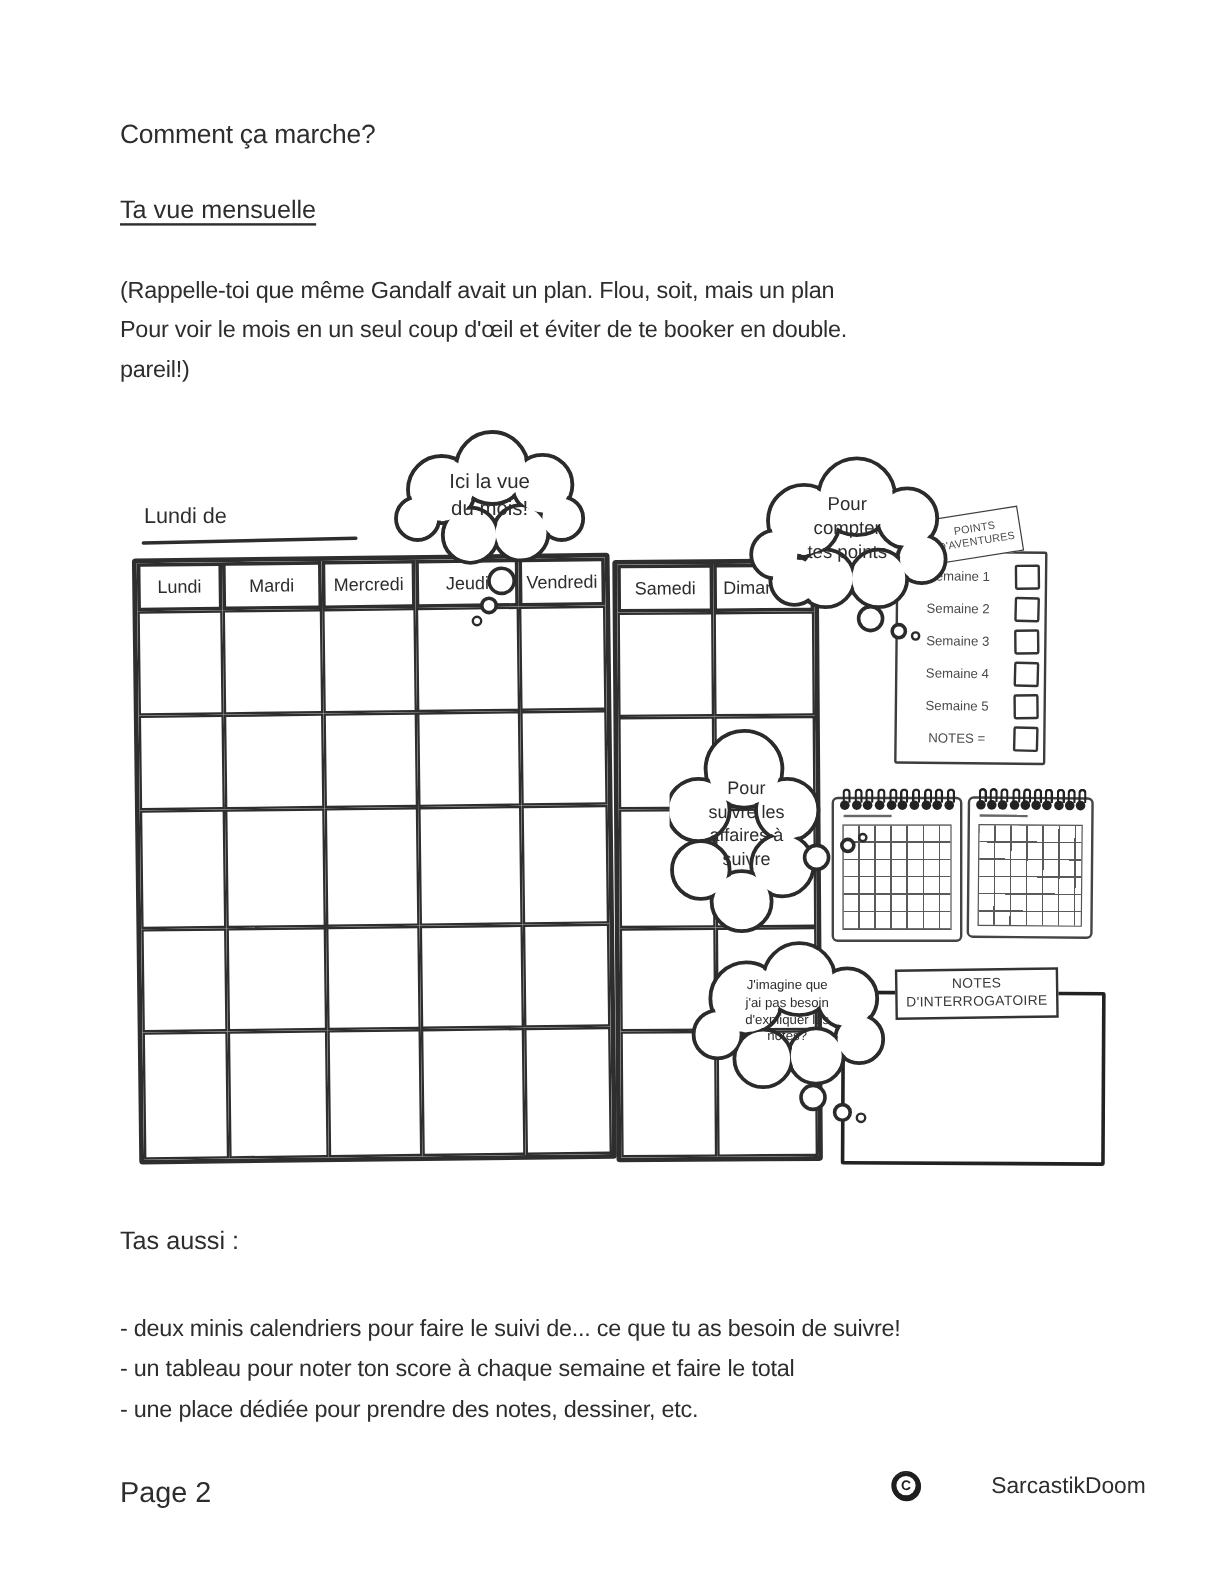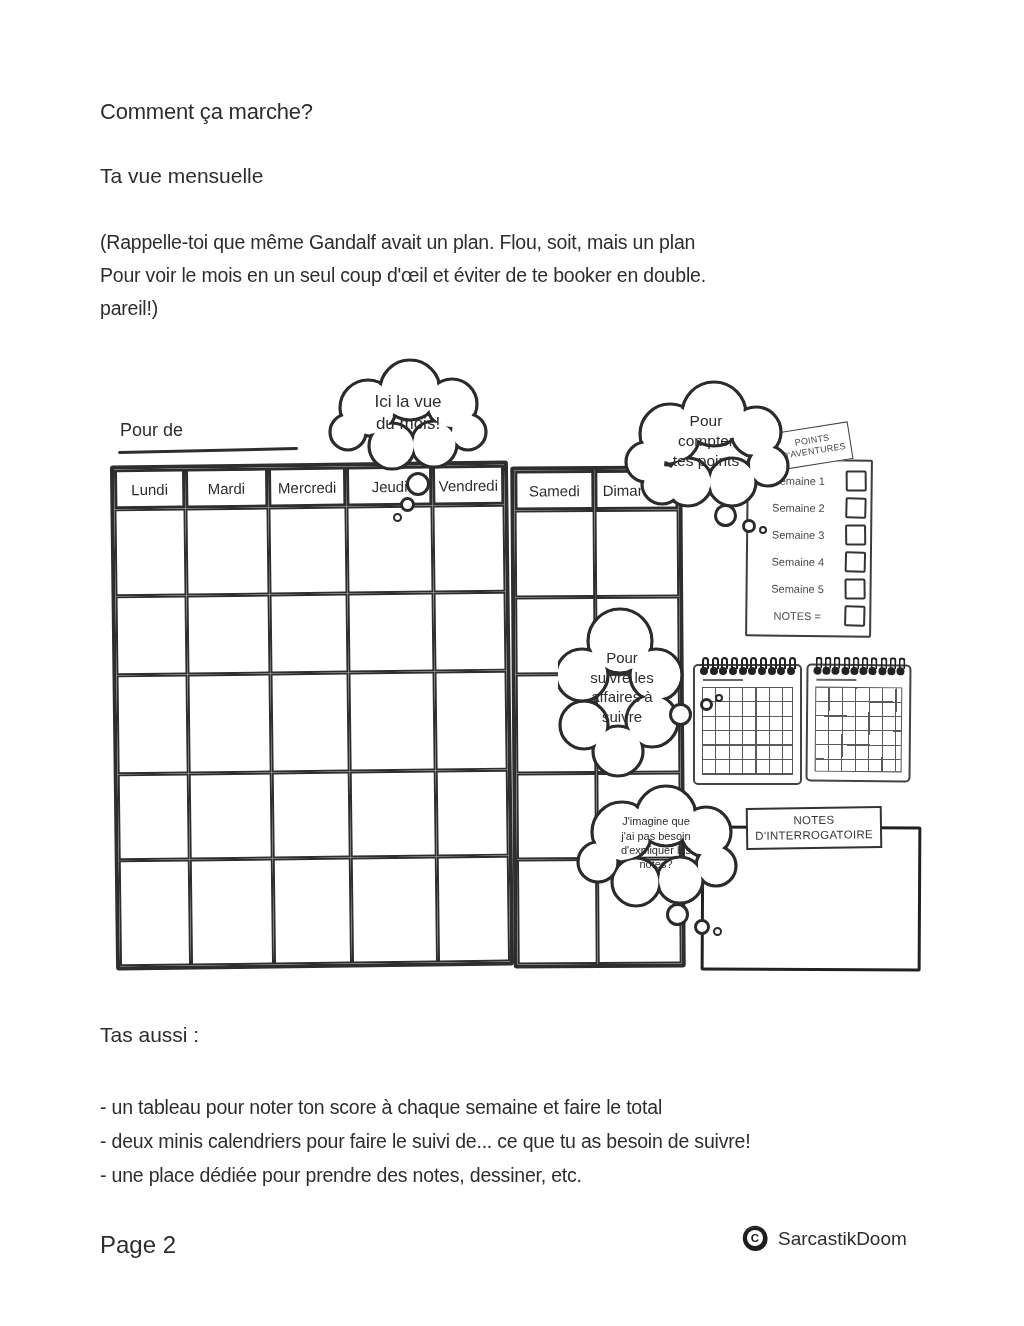--- a/index.html
+++ b/index.html
@@ -6,21 +6,21 @@
   .page {
     position:relative; width:1024px; height:1326px; margin:0 auto;
     background:#ffffff; overflow:hidden;
     font-family:"Liberation Sans","DejaVu Sans",sans-serif;
     color:#2d2d2d;
   }
   .abs { position:absolute; }
 
   
   .doc-title   { left:100px; top:99px;  font-size:22px; letter-spacing:-0.2px; }
-  .doc-section { left:100px; top:164px; font-size:21px; text-underline-offset:4px; text-decoration-thickness:1.5px; }
+  .doc-section { left:100px; top:164px; font-size:21px; text-decoration:underline; text-underline-offset:4px; text-decoration-thickness:1.5px; }
   .doc-intro   { left:100px; top:226px; width:820px; font-size:19.5px; line-height:33px; letter-spacing:-0.2px; }
 
   
   .month-label { left:120px; top:420px; font-size:18px; }
   .month-line  { left:118px; top:449px; width:180px; height:3px; background:#2d2d2d; border-radius:2px; transform:rotate(-1.3deg); }
 
   
   .cal { z-index:1; background:#fff; border:4px solid #2e2e2e; border-radius:3px; display:flex; flex-direction:column; }
   .cal-main    { left:113px; top:463px; width:390px; height:497px; transform:rotate(-0.7deg); }
   .cal-weekend { left:512px; top:466px; width:164px; height:494px; transform:rotate(-0.4deg); }
@@ -88,37 +88,37 @@
                  display:flex; align-items:center; justify-content:center; text-align:center;
                  font-size:11.5px; color:#3a3a3a; white-space:pre-line; line-height:1.3; letter-spacing:0.3px; }
 
   
   .outro-heading { left:100px; top:1023px; font-size:21px; }
   .outro-bullets { left:100px; top:1090px; width:860px; font-size:19.5px; line-height:34px; letter-spacing:-0.2px; }
 
   
   .page-number { left:100px; top:1231px; font-size:24px; }
   .brand { left:742px; top:1225px; display:flex; align-items:center; gap:9px; }
-  .brand-text { font-size:19px; }
+  .brand-text { font-size:19px;margin-left:48px; }
   .copyright-icon { width:27px; height:27px; display:block; }
 </style>
 </head>
 <body>
 
 <div class="page">
 
   <div class="abs doc-title">Comment ça marche?</div>
   <div class="abs doc-section">Ta vue mensuelle</div>
   <div class="abs doc-intro">
     <div>(Rappelle-toi que même Gandalf avait un plan. Flou, soit, mais un plan</div>
     <div>Pour voir le mois en un seul coup d'œil et éviter de te booker en double.</div>
     <div>pareil!)</div>
   </div>
 
-  <div class="abs month-label">Pour de</div>
+  <div class="abs month-label">Lundi de</div>
   <div class="abs month-line"></div>
 
   <div class="abs cal cal-main">
     <div class="cal-head">
       <div class="hc">Lundi</div>
       <div class="hc">Mardi</div>
       <div class="hc">Mercredi</div>
       <div class="hc">Jeudi</div>
       <div class="hc">Vendredi</div>
     </div>
@@ -348,22 +348,22 @@
 j'ai pas besoin
 d'expliquer les
 notes?</div>
   </div>
   <div class="abs trail" style="left:666px; top:903px; width:23px; height:23px;"></div>
   <div class="abs trail" style="left:694px; top:919px; width:16px; height:16px;"></div>
   <div class="abs trail sm" style="left:713px; top:927px; width:9px;  height:9px;"></div>
 
   <div class="abs outro-heading">Tas aussi :</div>
   <div class="abs outro-bullets">
+    <div>- deux minis calendriers pour faire le suivi de... ce que tu as besoin de suivre!</div>
     <div>- un tableau pour noter ton score à chaque semaine et faire le total</div>
-    <div>- deux minis calendriers pour faire le suivi de... ce que tu as besoin de suivre!</div>
     <div>- une place dédiée pour prendre des notes, dessiner, etc.</div>
   </div>
 
   <div class="abs page-number">Page 2</div>
   <div class="abs brand">
     <svg class="copyright-icon" viewBox="0 0 27 27">
       <circle cx="13.5" cy="14" r="12" fill="#1e1e1e"></circle>
       <circle cx="13" cy="13" r="11.5" fill="none" stroke="#1e1e1e" stroke-width="1.5"></circle>
       <circle cx="13" cy="13" r="8" fill="#ffffff"></circle>
       <text x="13" y="17" font-size="11.5" font-weight="bold" text-anchor="middle" fill="#1e1e1e" font-family="'Liberation Sans',sans-serif">C</text>

